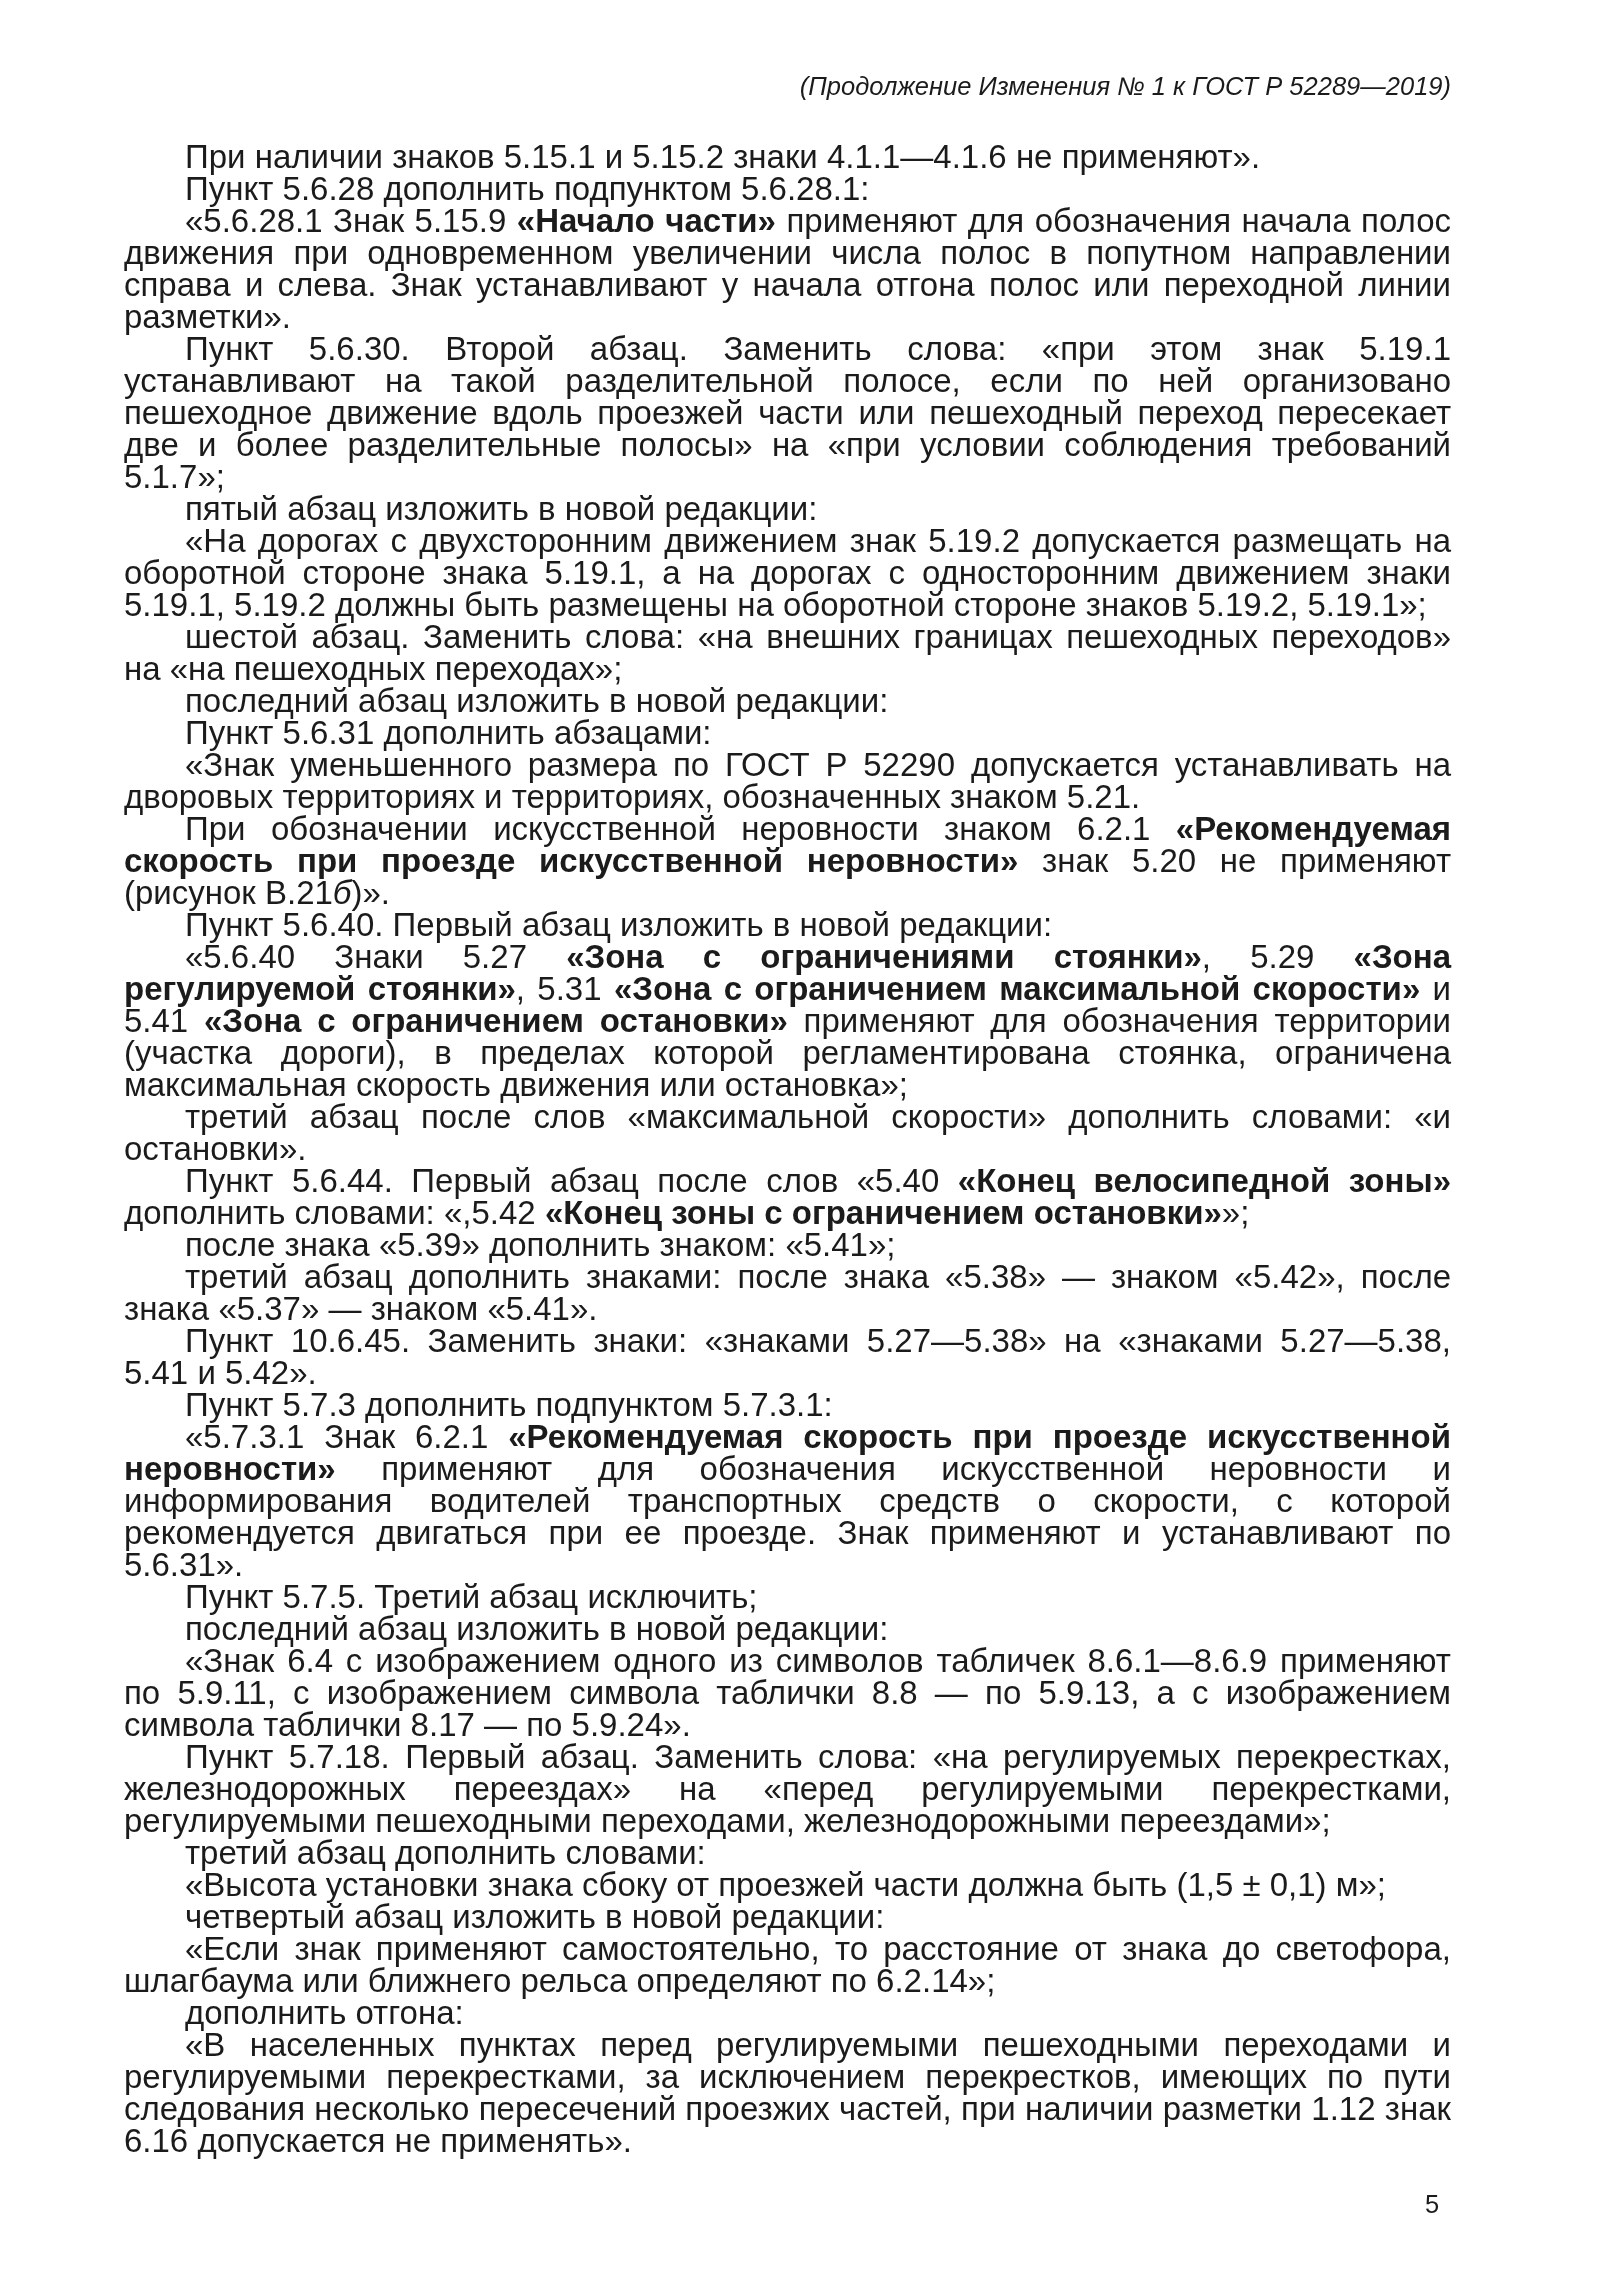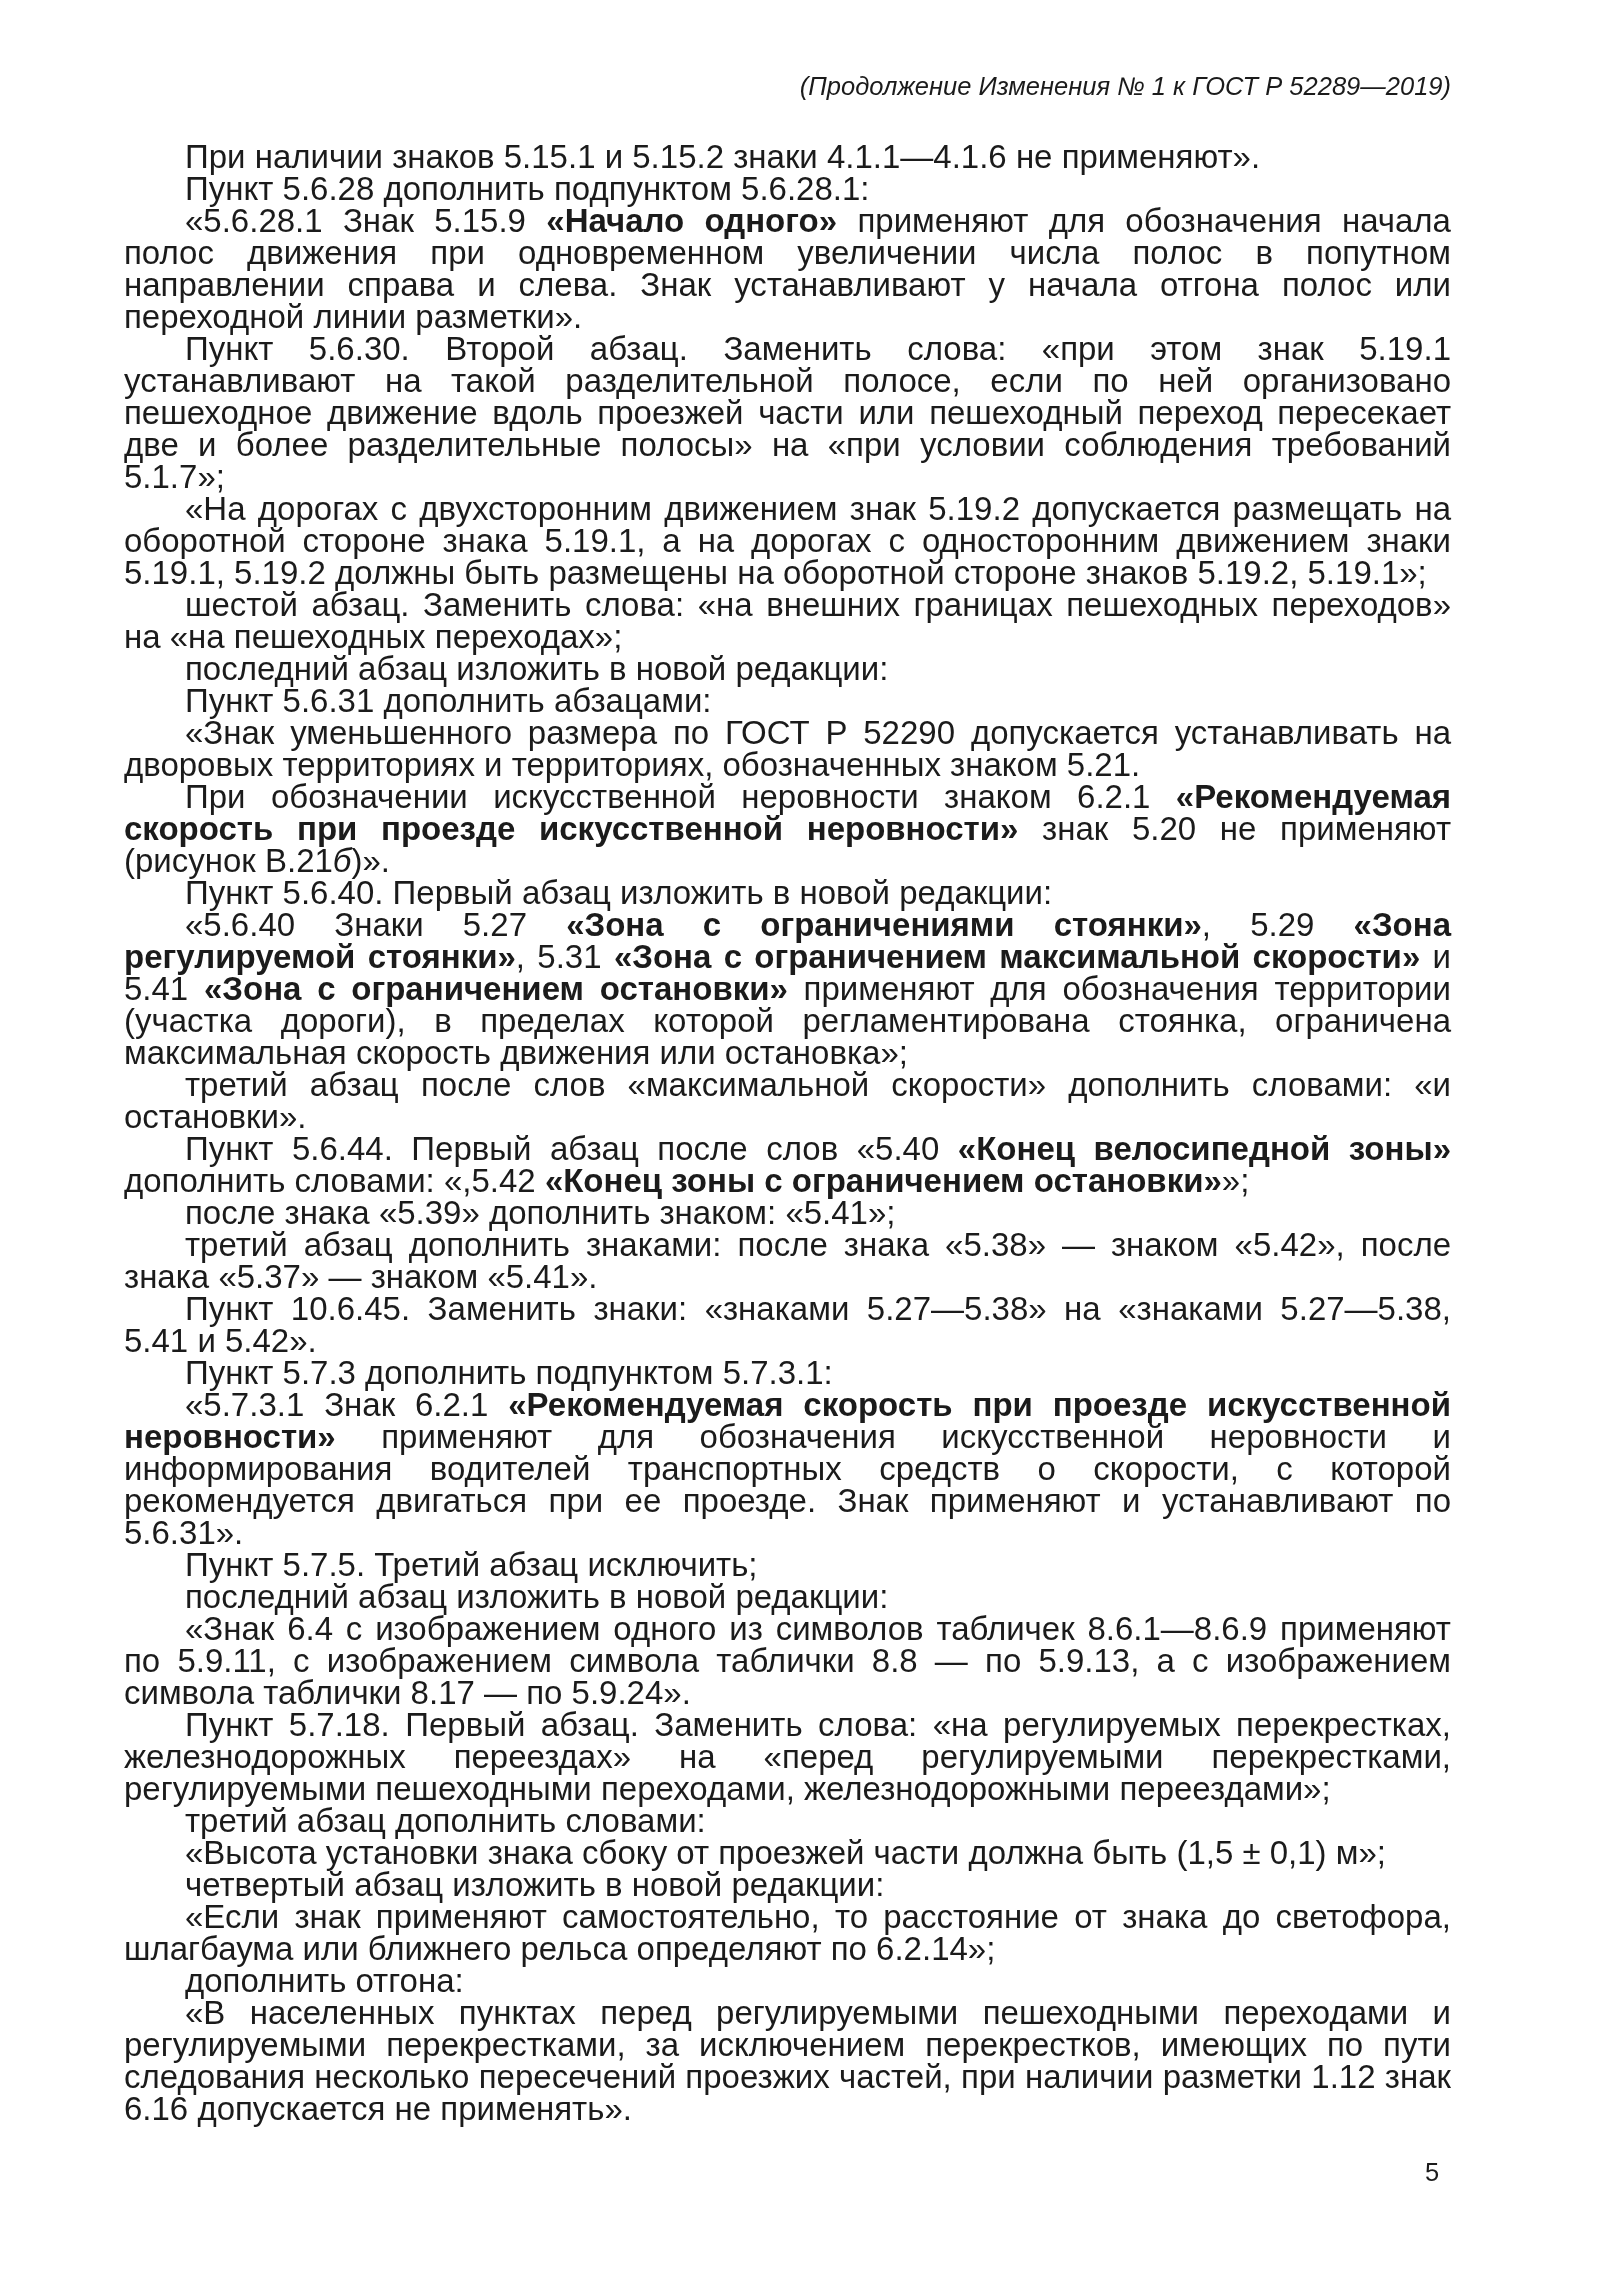--- a/index.html
+++ b/index.html
@@ -47,22 +47,23 @@
 </style>
 </head>
 <body>
 
 <div class="page">
   <div class="doc-header">(Продолжение Изменения № 1 к ГОСТ Р 52289—2019)</div>
 
   <div class="doc-body">
       <p class="para"><span>При наличии знаков 5.15.1 и 5.15.2 знаки 4.1.1—4.1.6 не применяют».</span></p>
       <p class="para"><span>Пункт 5.6.28 дополнить подпунктом 5.6.28.1:</span></p>
-      <p class="para"><span>«5.6.28.1 Знак 5.15.9 </span><span class="bold">«Начало одного»</span><span> применяют для обозначения начала полос движения при одновременном увеличении числа полос в попутном направлении справа и слева. Знак устанавливают у начала отгона полос или переходной линии разметки».</span></p>
+      <p class="para"><span>«5.6.28.1 Знак 5.15.9 </span><span class="bold">«Начало части»</span><span> применяют для обозначения начала полос движения при одновременном увеличении числа полос в попутном направлении справа и слева. Знак устанавливают у начала отгона полос или переходной линии разметки».</span></p>
       <p class="para"><span>Пункт 5.6.30. Второй абзац. Заменить слова: «при этом знак 5.19.1 устанавливают на такой разделительной полосе, если по ней организовано пешеходное движение вдоль проезжей части или пешеходный переход пересекает две и более разделительные полосы» на «при условии соблюдения требований 5.1.7»;</span></p>
+      <p class="para"><span>пятый абзац изложить в новой редакции:</span></p>
       <p class="para"><span>«На дорогах с двухсторонним движением знак 5.19.2 допускается размещать на оборотной стороне знака 5.19.1, а на дорогах с односторонним движением знаки 5.19.1, 5.19.2 должны быть размещены на оборотной стороне знаков 5.19.2, 5.19.1»;</span></p>
       <p class="para"><span>шестой абзац. Заменить слова: «на внешних границах пешеходных переходов» на «на пешеходных переходах»;</span></p>
       <p class="para"><span>последний абзац изложить в новой редакции:</span></p>
       <p class="para"><span>Пункт 5.6.31 дополнить абзацами:</span></p>
       <p class="para"><span>«Знак уменьшенного размера по ГОСТ Р 52290 допускается устанавливать на дворовых территориях и территориях, обозначенных знаком 5.21.</span></p>
       <p class="para"><span>При обозначении искусственной неровности знаком 6.2.1 </span><span class="bold">«Рекомендуемая скорость при проезде искусственной неровности»</span><span> знак 5.20 не применяют (рисунок В.21</span><span class="italic">б</span><span>)».</span></p>
       <p class="para"><span>Пункт 5.6.40. Первый абзац изложить в новой редакции:</span></p>
       <p class="para"><span>«5.6.40 Знаки 5.27 </span><span class="bold">«Зона с ограничениями стоянки»</span><span>, 5.29 </span><span class="bold">«Зона регулируемой стоянки»</span><span>, 5.31 </span><span class="bold">«Зона с ограничением максимальной скорости»</span><span> и 5.41 </span><span class="bold">«Зона с ограничением остановки»</span><span> применяют для обозначения территории (участка дороги), в пределах которой регламентирована стоянка, ограничена максимальная скорость движения или остановка»;</span></p>
       <p class="para"><span>третий абзац после слов «максимальной скорости» дополнить словами: «и остановки».</span></p>
       <p class="para"><span>Пункт 5.6.44. Первый абзац после слов «5.40 </span><span class="bold">«Конец велосипедной зоны»</span><span> дополнить словами: «,5.42 </span><span class="bold">«Конец зоны с ограничением остановки»</span><span>»;</span></p>

